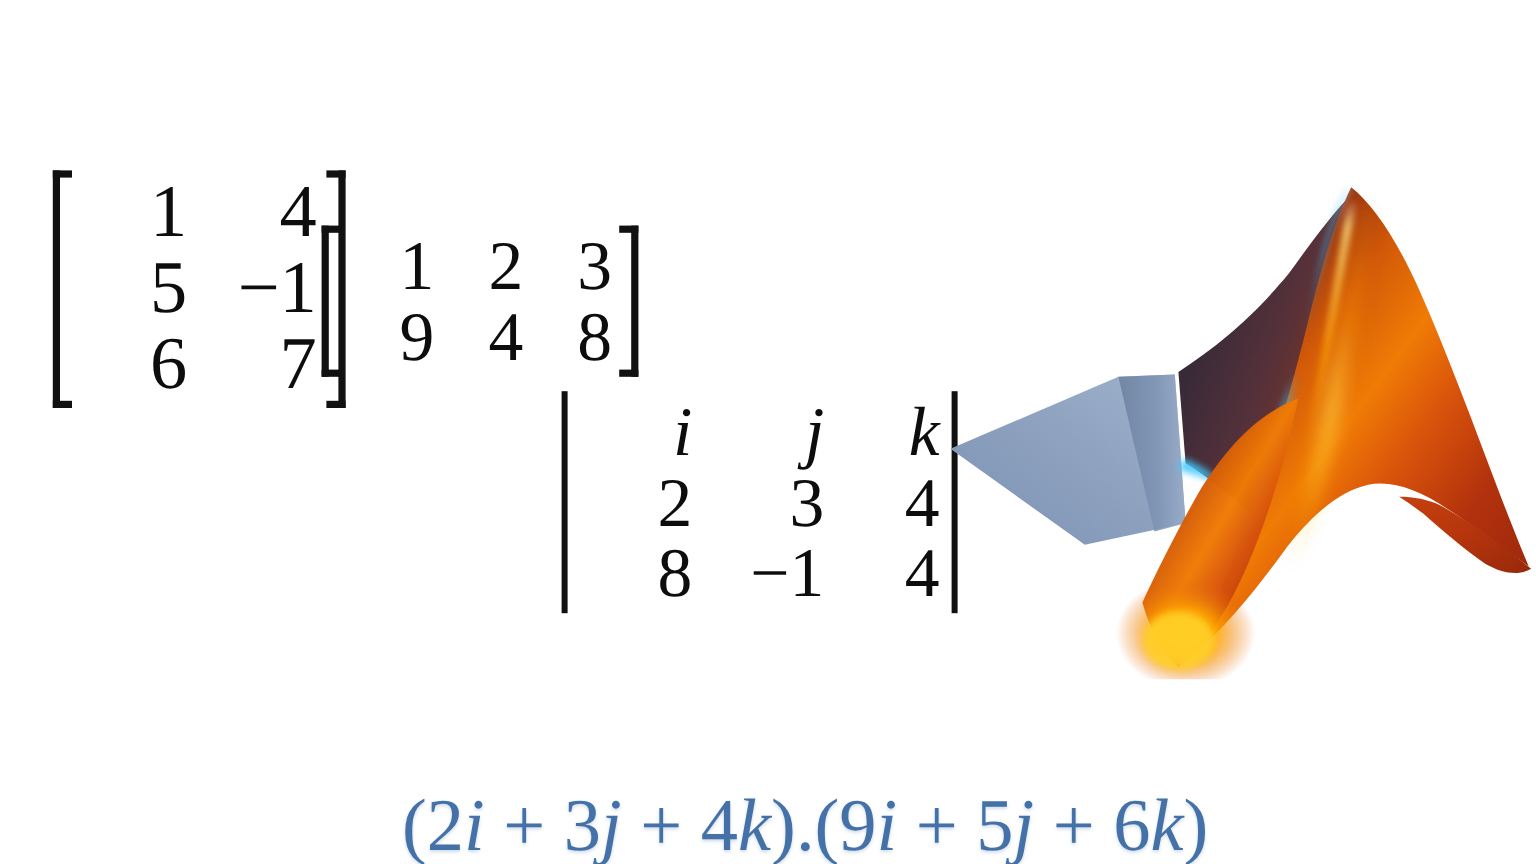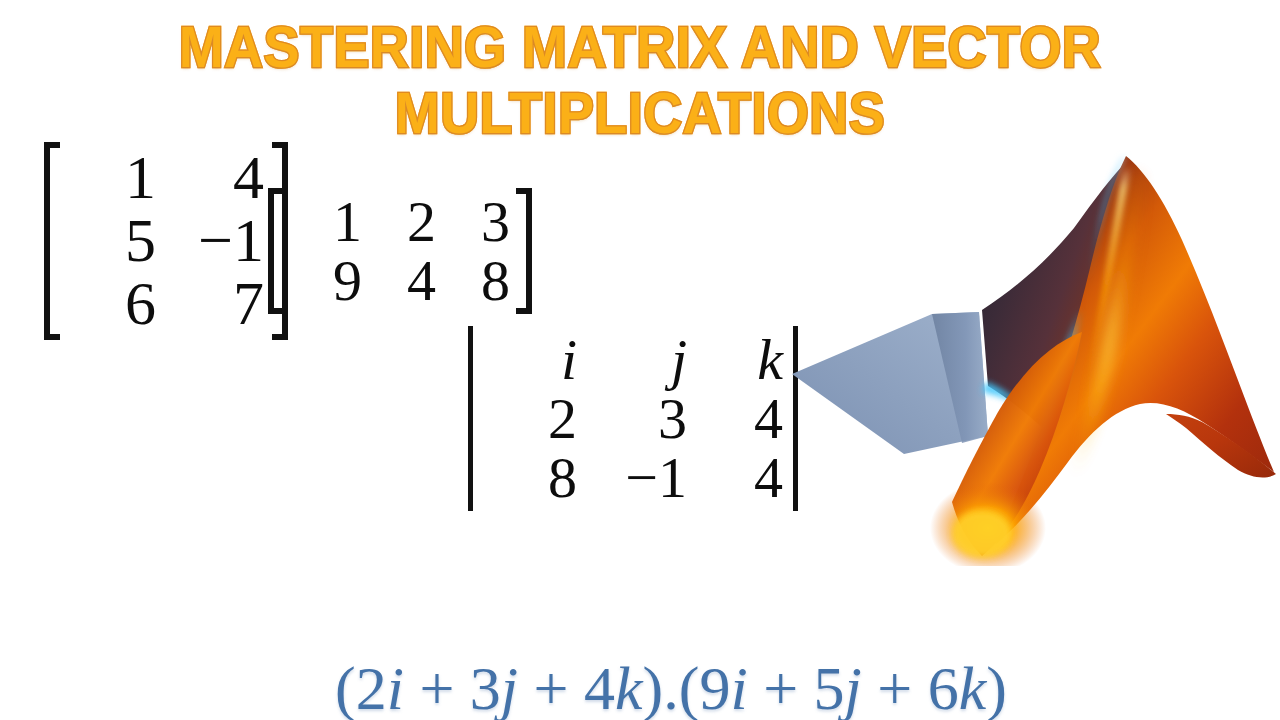--- a/index.html
+++ b/index.html
@@ -146,24 +146,20 @@
     width: 500px;
     height: 430px;
   }
   #matlab-logo svg { display: block; width: 100%; height: 100%; }
 </style>
 </head>
 <body>
 
 <div id="canvas">
 
-  <div id="title-block">
-    <span class="title-line"><span class="inner">MASTERING MATRIX AND VECTOR</span></span>
-    <span class="title-line"><span class="inner">MULTIPLICATIONS</span></span>
-  </div>
 
   <div class="math" id="matrix-a">
     <div class="sbracket left"></div>
     <div class="grid">
       <div class="cell">1</div>
       <div class="cell">4</div>
       <div class="cell">5</div>
       <div class="cell">−1</div>
       <div class="cell">6</div>
       <div class="cell">7</div>

